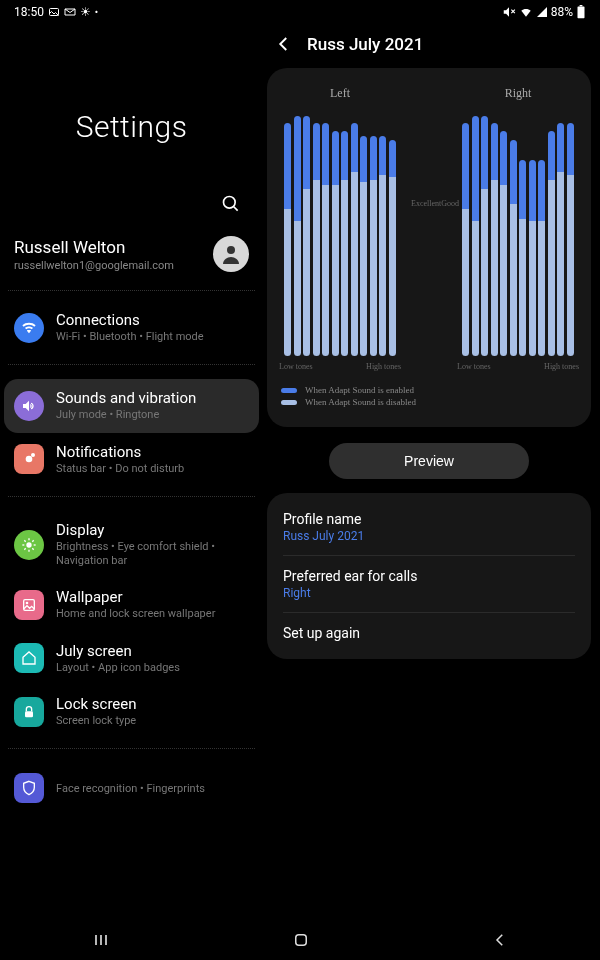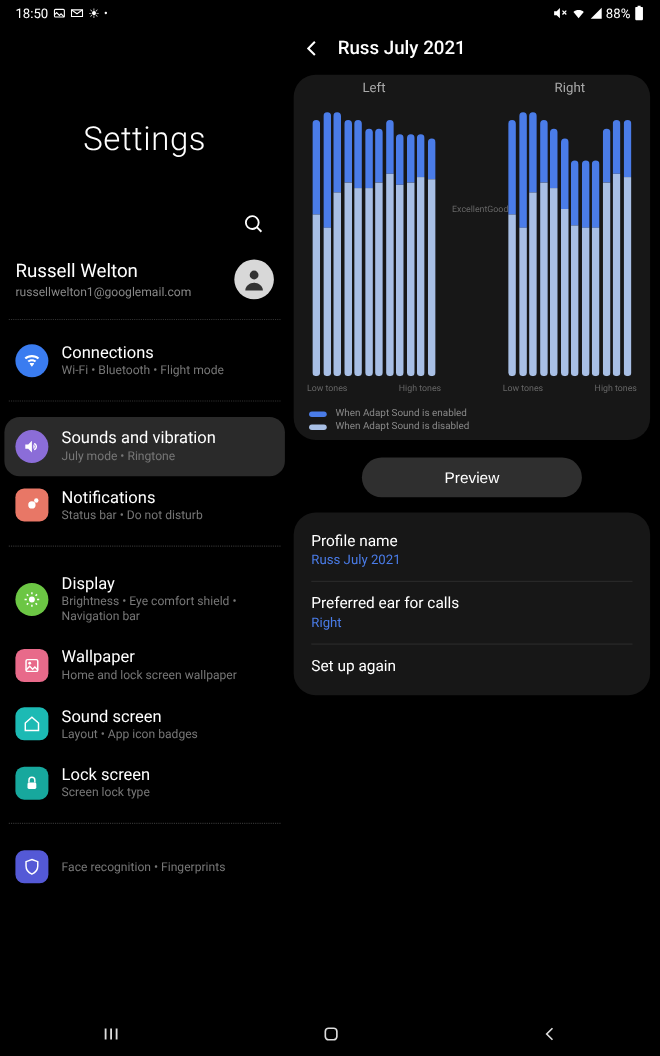--- a/index.html
+++ b/index.html
@@ -37,21 +37,21 @@
 .ic-green { background: #6cc644; }
 .ic-pink { background: #e86a8a; }
 .ic-teal { background: #1cbab4; }
 .ic-teal2 { background: #17a89d; }
 .ic-navy { background: #5459d6; }
 .setting-text .label { font-size: 15px; font-weight: 400; }
 .setting-text .sub { font-size: 11px; color: #777; margin-top: 1px; line-height: 1.3; }
 .right-header { display: flex; align-items: center; gap: 14px; padding: 10px 8px 14px 8px; }
 .back-chevron { font-size: 20px; }
 .right-title { font-size: 17px; font-weight: 500; }
-.chart-card { background: #171717; border-radius: 20px; padding: 5px 10px; }
+.chart-card { background: #171717; border-radius: 20px; padding: 18px 10px; font-family: Liberation Serif, serif; }
 .chart-top { display: flex; gap: 8px; }
 .chart-side { flex: 1; position: relative; }
 .chart-side-label { text-align: center; font-size: 12px; color: #aaa; margin-bottom: 10px; }
 .chart-bars { display: flex; align-items: flex-end; justify-content: center; gap: 2.5px; height: 245px; position: relative; }
 .bar-wrap { width: 7px; height: 100%; display: flex; flex-direction: column; justify-content: flex-end; border-radius: 4px; overflow: hidden; background: transparent; }
 .bar-enabled { background: #4a7ce8; border-radius: 4px 4px 0 0; }
 .bar-disabled { background: #a8bfe5; }
 .chart-mid-labels { width: 36px; display: flex; justify-content: space-around; align-items: center; padding: 30px 0 80px 0; }
 .mid-label { font-size: 8px; color: #666; }
 .chart-bottom-labels { display: flex; justify-content: space-between; font-size: 8px; color: #666; padding: 6px 2px 0 2px; }
@@ -218,21 +218,21 @@
       </div>
     </div>
 
     <div class="setting-item">
       <div class="setting-icon ic-teal">
         <svg width="16" height="16" viewBox="0 0 24 24" fill="#fff">
             <path d="M3 11l9-8 9 8v10H3z" fill="none" stroke="#fff" stroke-width="2"></path>
           </svg>
       </div>
       <div class="setting-text">
-        <div class="label">Sound screen</div>
+        <div class="label">July screen</div>
         <div class="sub">Layout • App icon badges</div>
       </div>
     </div>
 
     <div class="setting-item">
       <div class="setting-icon ic-teal2">
         <svg width="16" height="16" viewBox="0 0 24 24" fill="#fff">
             <rect x="6" y="11" width="12" height="9" rx="2"></rect>
             <path d="M8 11V8a4 4 0 018 0v3" fill="none" stroke="#fff" stroke-width="2"></path>
           </svg>

